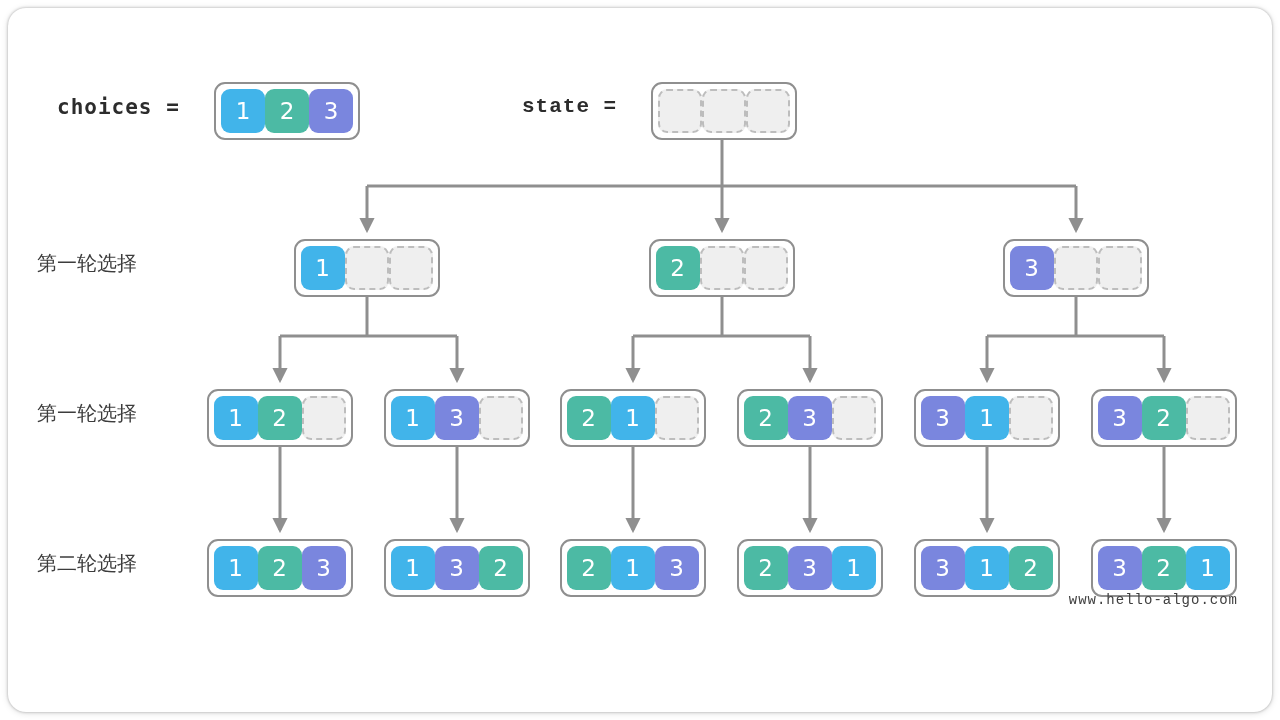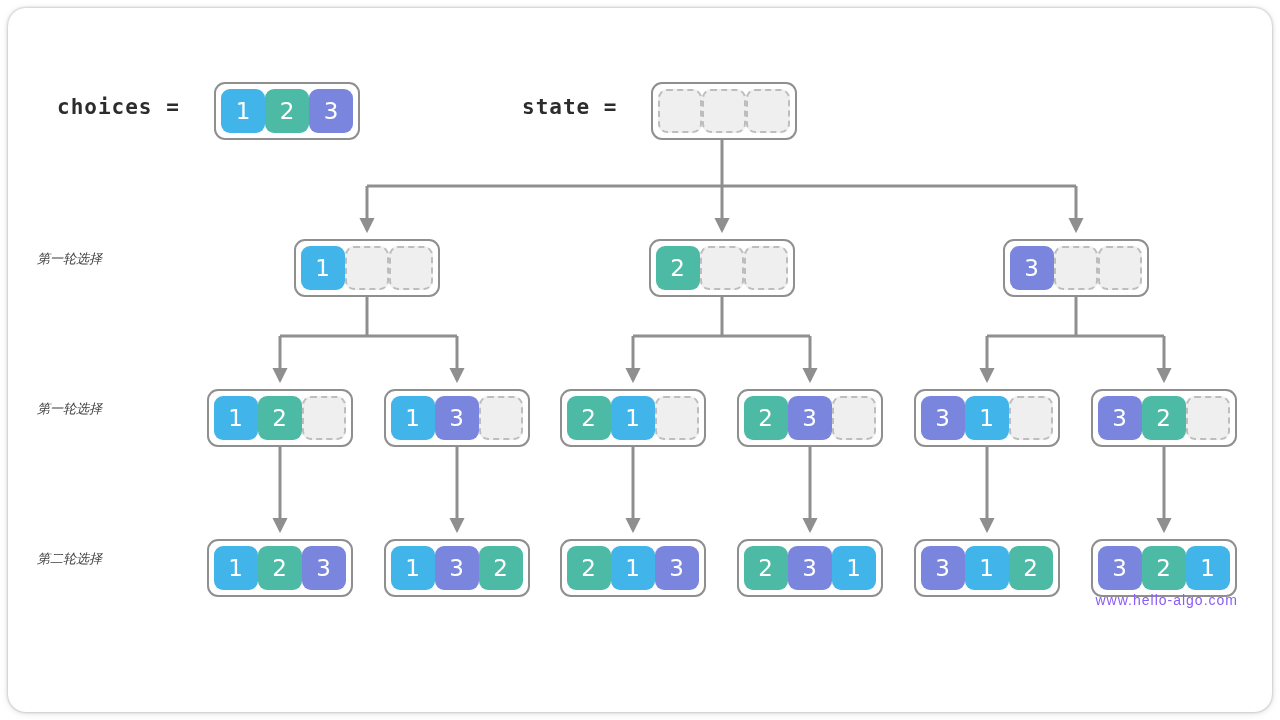--- a/index.html
+++ b/index.html
@@ -49,24 +49,23 @@
     font-size: 21px;
     color: #2c2c2c;
     letter-spacing: 1px;
     white-space: nowrap;
   }
 
   
   .row-label {
     position: absolute;
     font-family: "DejaVu Sans", "Liberation Sans", sans-serif;
-    font-size: 13px;
+    font-size: 20px;
     color: #3c3c3c;
     white-space: nowrap;
-    font-style: italic;
   }
 
   
   .array {
     position: absolute;
     display: flex;
     align-items: center;
     padding: 5px;
     border: 2.5px solid #8f8f8f;
     border-radius: 11px;
@@ -93,23 +92,23 @@
   .cell.empty {
     background: #efefef;
     border: 2px dashed #bdbdbd;
     color: transparent;
   }
 
   .watermark {
     position: absolute;
     right: 42px;
     bottom: 32px;
-    font-family: Liberation Sans, sans-serif;
+    font-family: Liberation Mono, monospace;
     font-size: 14px;
-    color: #8b5cf6;
+    color: #404040;
     letter-spacing: 1px;
     white-space: nowrap;
   }
 </style>
 </head>
 <body>
 
 <div id="canvas">
   <div id="frame"></div>
 
@@ -146,21 +145,21 @@
       </g>
   </svg>
 
   <div class="mono-label" style="left:57px; top:95px;">choices =</div>
   <div class="array" id="choices-array" style="left:214px; top:82px;">
       <div class="cell blue">1</div>
       <div class="cell green">2</div>
       <div class="cell purple">3</div>
     </div>
 
-  <div class="mono-label" style="left:522px; top:95px;">state =</div>
+  <div class="mono-label" style="left:522px; top:95px;font-family:Liberation Mono, monospace;">state =</div>
   <div class="array" id="state-array" style="left:651px; top:82px;">
       <div class="cell empty"></div>
       <div class="cell empty"></div>
       <div class="cell empty"></div>
     </div>
 
   <div class="row-label" style="left:37px; top:250px;">第一轮选择</div>
   <div class="row-label" style="left:37px; top:400px;">第一轮选择</div>
   <div class="row-label" style="left:37px; top:550px;">第二轮选择</div>
 

